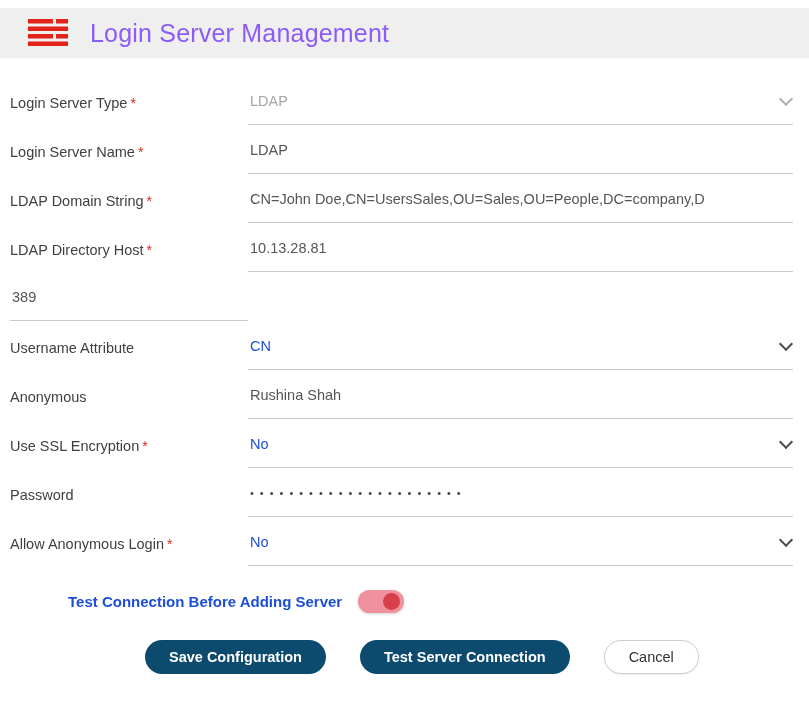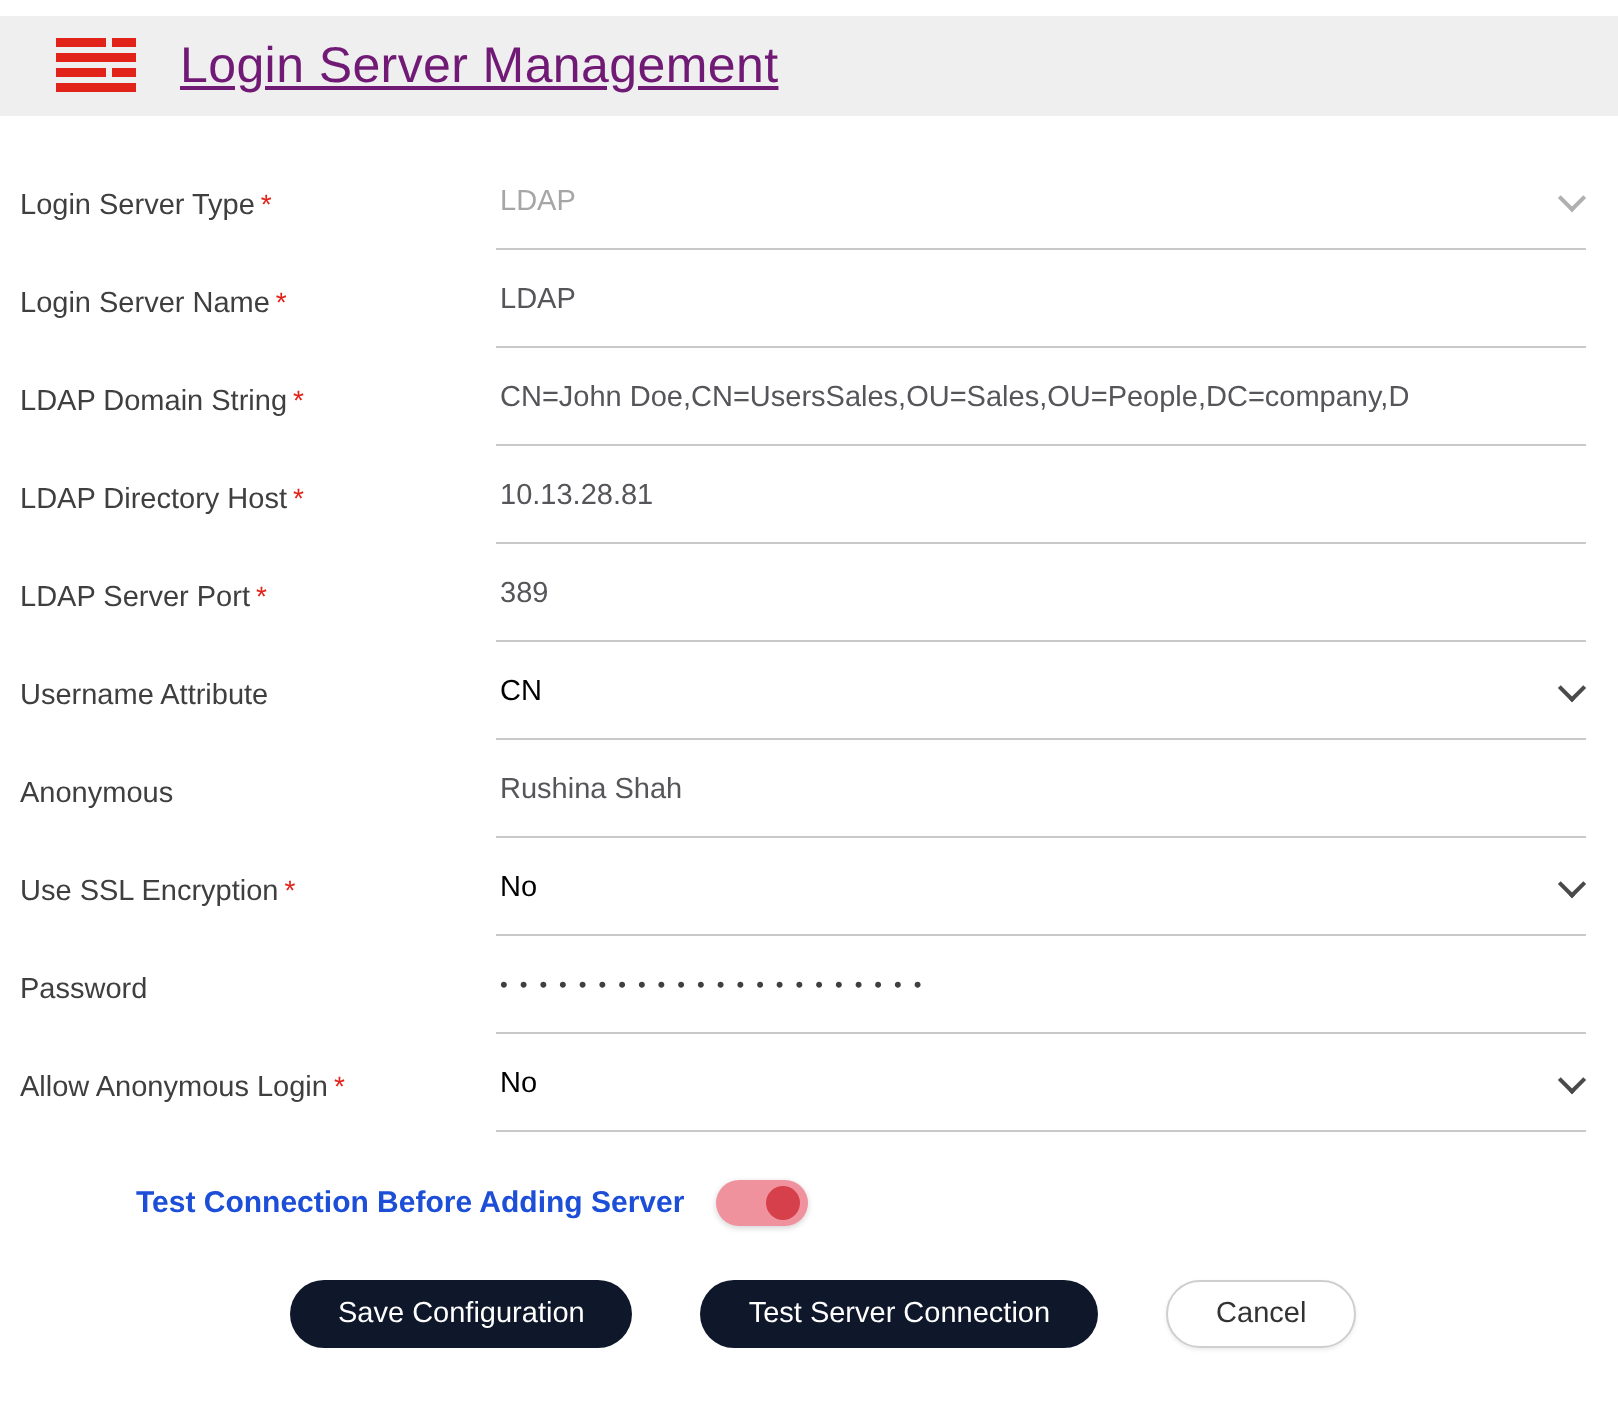--- a/index.html
+++ b/index.html
@@ -18,24 +18,23 @@
     background:#efefef;
     display:flex;
     align-items:center;
     padding-left:28px;
     box-sizing:border-box;
   }
   .brand-icon{width:40px;height:28px;display:block;}
   .page-title{
     margin-left:22px;
     font-size:25px;
-    color:#701a75;
+    color:#8b5cf6;
     font-weight:400;
     letter-spacing:.2px;
-    text-decoration:underline;
   }
 
   
   .form{
     padding:18px 16px 0 10px;
     box-sizing:border-box;
   }
   .row{
     display:grid;
     grid-template-columns:238px 1fr;
@@ -63,21 +62,21 @@
     outline:none;
     background:transparent;
     font-family:"Liberation Sans","DejaVu Sans",sans-serif;
     font-size:14.5px;
     color:#55555a;
     width:100%;
     padding:0;
   }
   .select-value{
     font-size:14.5px;
-    color:#000000;
+    color:#1d4ed8;
   }
   .control.disabled .select-value{color:#a6a6a6;}
   .control.disabled .chevron{border-color:#b0b0b0;}
   .chevron{
     width:8px;height:8px;
     border-right:2px solid #4a4a4a;
     border-bottom:2px solid #4a4a4a;
     transform:rotate(45deg);
     margin-top:-4px;
     flex:0 0 auto;
@@ -126,23 +125,23 @@
   .btn{
     height:34px;
     border:none;
     border-radius:17px;
     padding:0 24px;
     font-family:"Liberation Sans","DejaVu Sans",sans-serif;
     font-size:14.5px;
     cursor:pointer;
   }
   .btn.primary{
-    background:#0f172a;
+    background:#0c4a6e;
     color:#ffffff;
-    font-weight:400;
+    font-weight:700;
   }
   .btn.secondary{
     background:#ffffff;
     color:#333333;
     border:1px solid #cfcfcf;
     box-shadow:0 1px 2px rgba(0,0,0,.08);
   }
 </style>
 </head>
 <body>
@@ -194,23 +193,20 @@
     <div class="row">
       <div class="field-label">
         <span>LDAP Directory Host</span><span class="req">*</span>
       </div>
       <div class="control">
         <input type="text" value="10.13.28.81" style="">
       </div>
     </div>
 
     <div class="row">
-      <div class="field-label">
-        <span>LDAP Server Port</span><span class="req">*</span>
-      </div>
       <div class="control">
         <input type="text" value="389" style="">
       </div>
     </div>
 
     <div class="row">
       <div class="field-label">
         <span>Username Attribute</span>
       </div>
       <div class="control">

